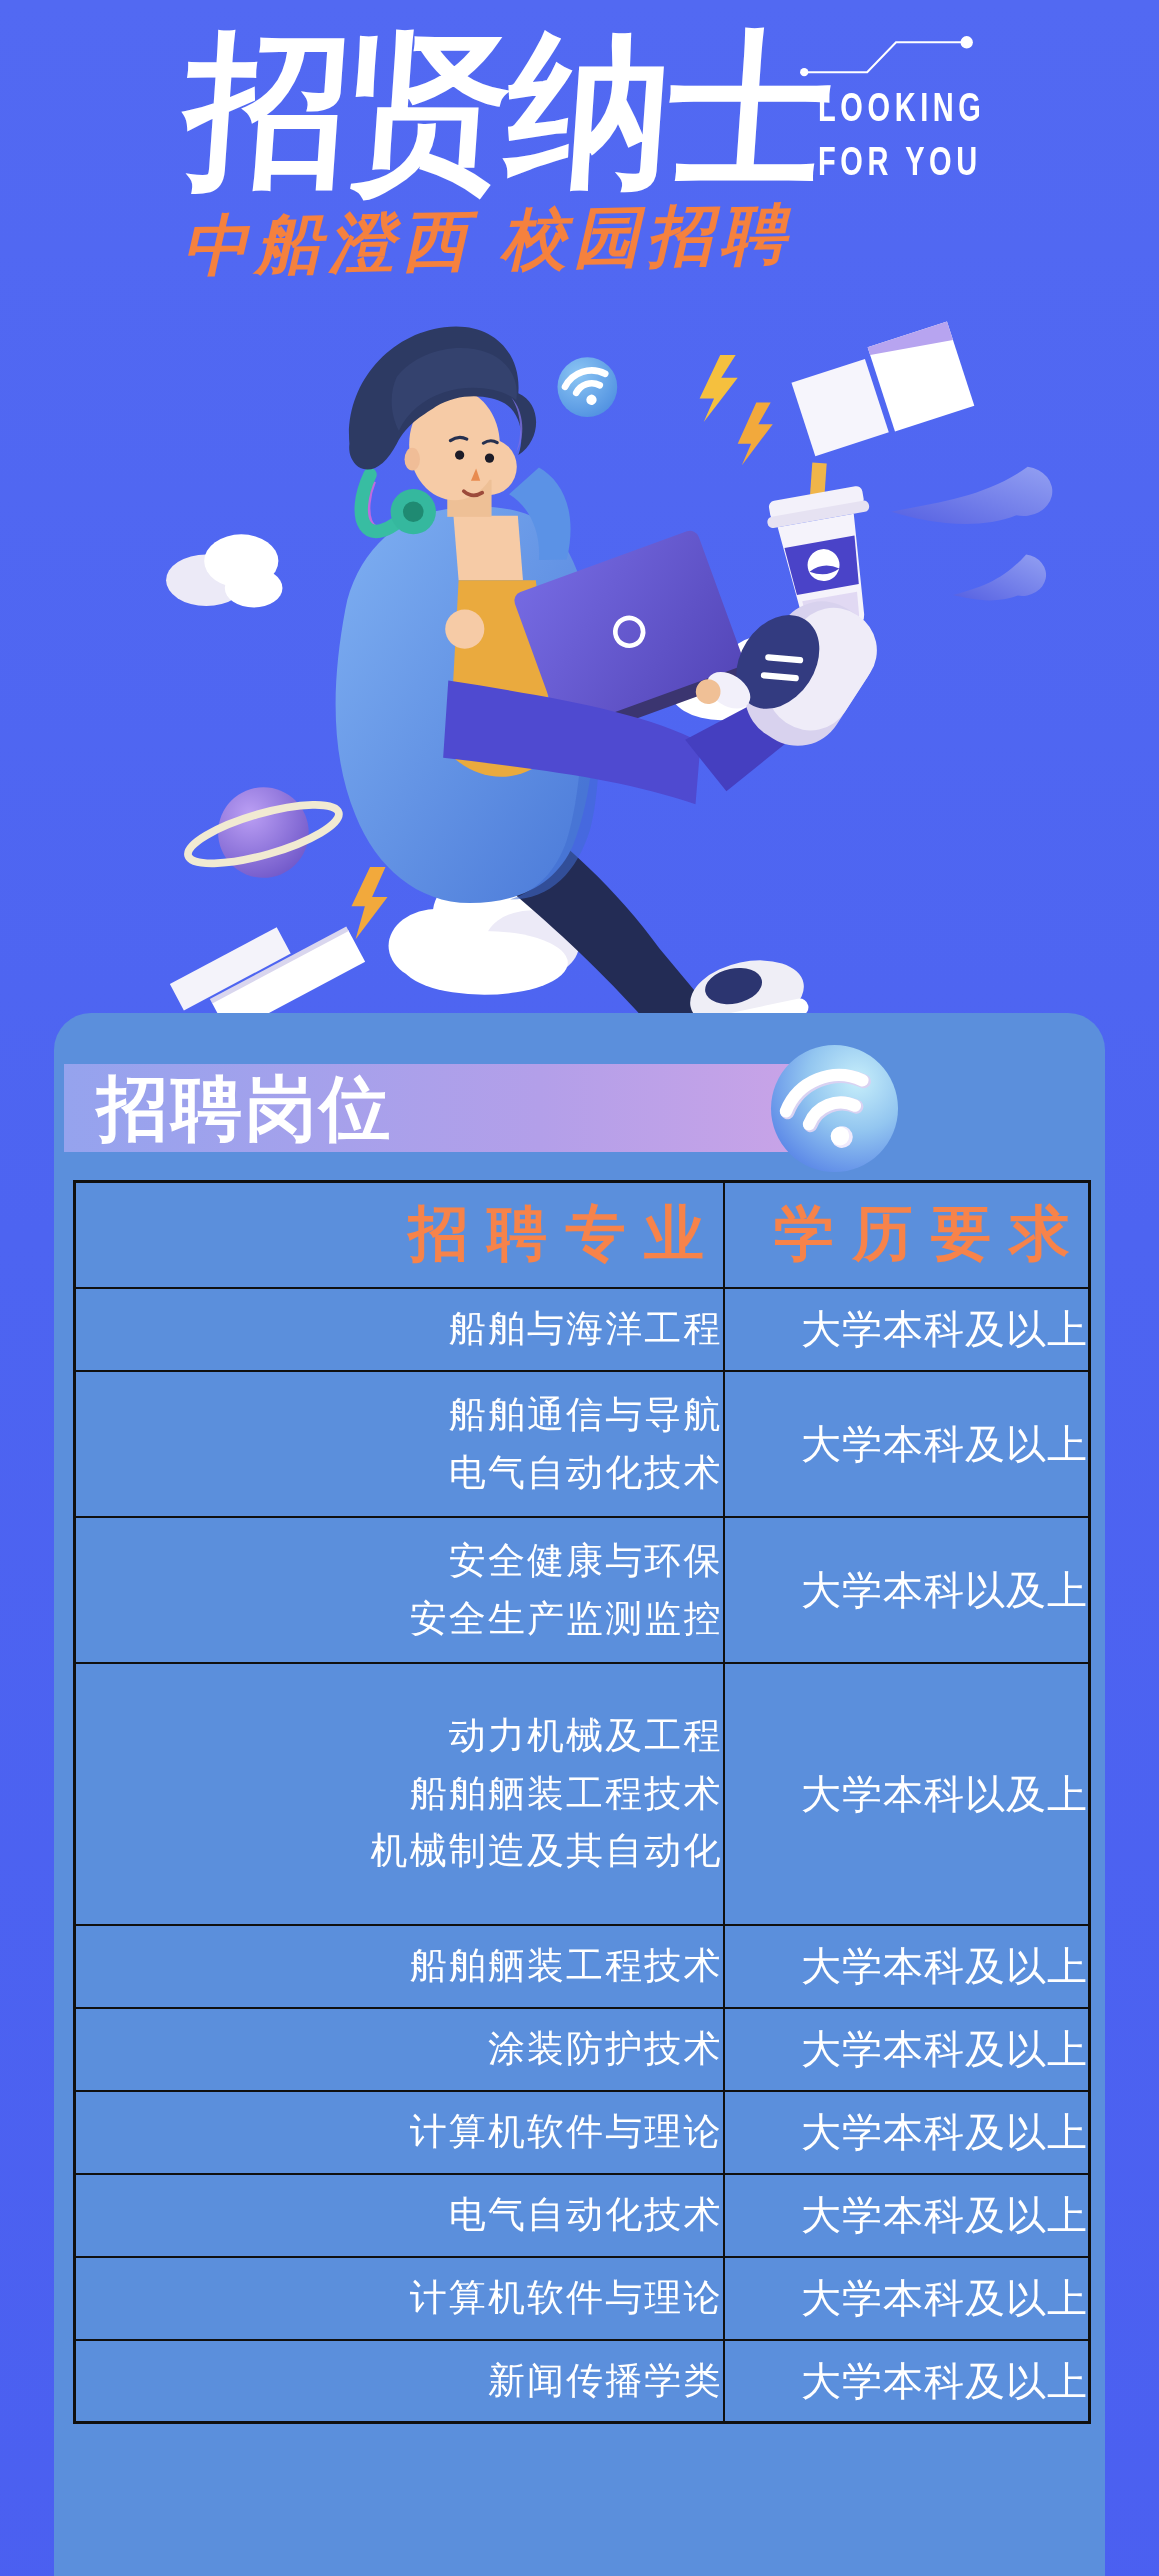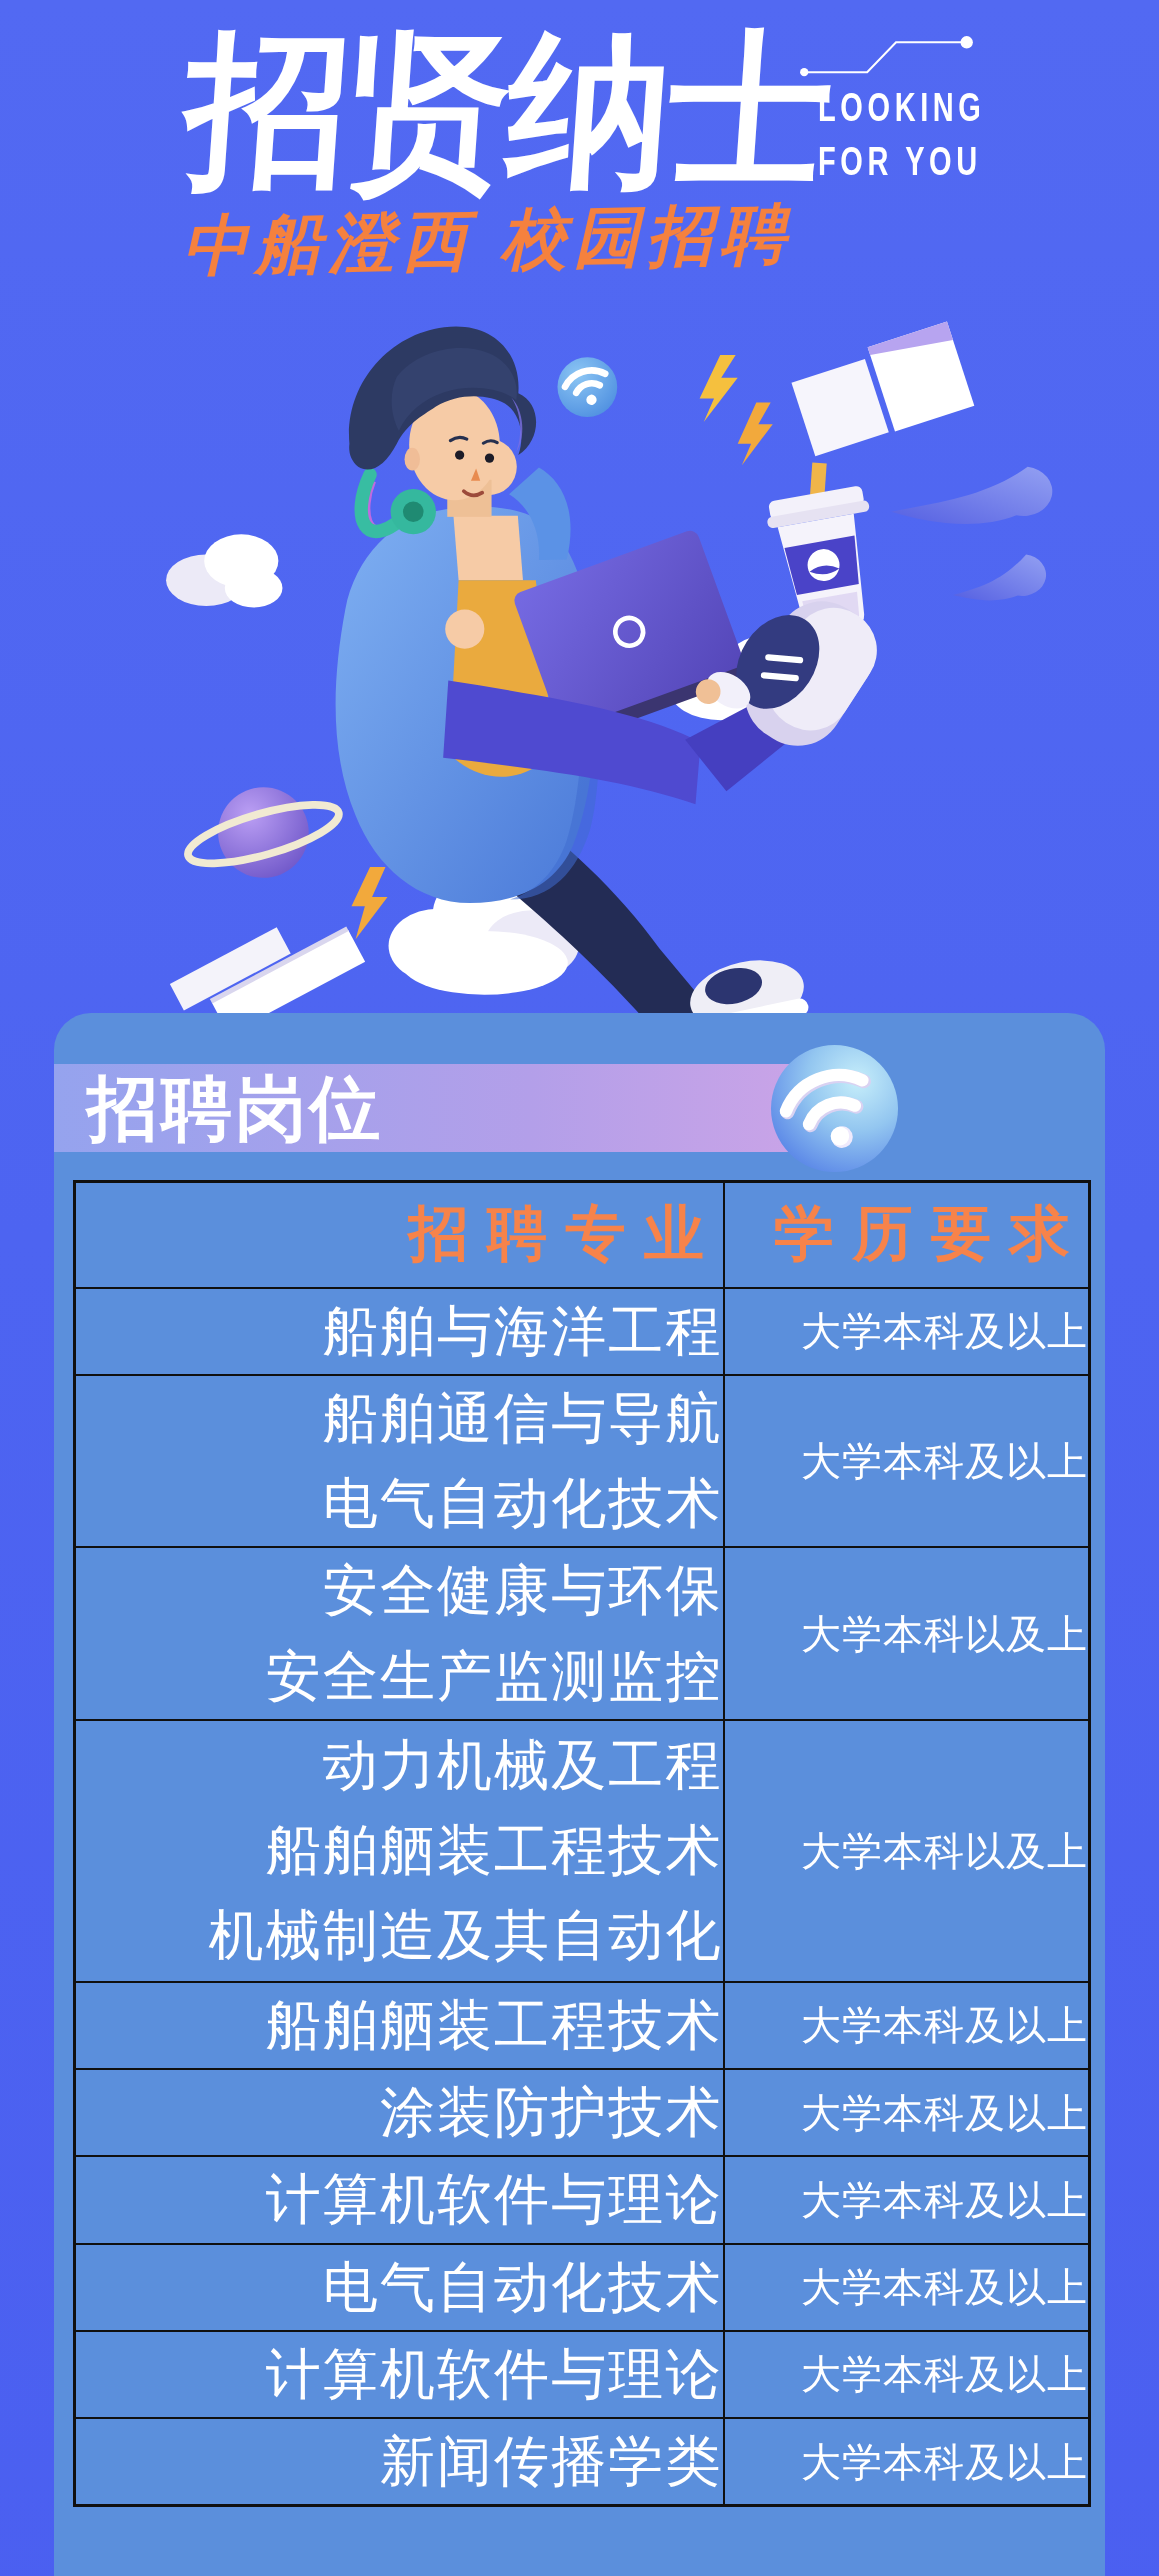--- a/index.html
+++ b/index.html
@@ -17,39 +17,39 @@
             letter-spacing:4.6px;white-space:nowrap;transform:scaleY(1.42);
             transform-origin:left top;}
   .en1{top:84px;} .en2{top:138px;}
   .subtitle{left:181px;top:202px;font-size:66px;font-weight:700;font-style:italic;
             color:#f5813e;letter-spacing:7.2px;white-space:nowrap;
             transform:rotate(-1.2deg);transform-origin:left top;}
 
   
   .card{left:54px;top:1013px;width:1051px;height:1998px;border-radius:37px;
         background:#5b8fdc;}
-  .banner{left:54px;top:1064px;width:768px;height:88px;
+  .banner{left:64px;top:1064px;width:768px;height:88px;
           background:linear-gradient(90deg,#95a3ee 0%,#b39fe9 62%,#cba4e7 100%);}
   .banner-title{display:block;padding-left:33px;height:88px;line-height:89px;
           color:#ffffff;font-size:71px;font-weight:700;letter-spacing:3.1px;white-space:nowrap;}
   .wifi-sphere{left:771px;top:1045px;width:127px;height:127px;border-radius:50%;
           background:radial-gradient(circle at 68% 28%,#c6eefa 0%,#93c6f0 40%,#5f8ce8 78%,#5374de 100%);}
   .wifi-sphere svg{position:absolute;left:0;top:0;}
 
   
   table.positions{position:absolute;left:73px;top:1180px;width:1015px;
           border-collapse:collapse;table-layout:fixed;
           border:3.1px solid #101010;}
   table.positions th,table.positions td{border:2.1px solid #101010;text-align:right;
           vertical-align:middle;padding:0;}
   tr.hdr{height:106px;}
   tr.h1{height:83px;} tr.h2{height:146px;} tr.h3{height:262px;}
   th{color:#f7834a;font-size:60px;font-weight:700;letter-spacing:18.5px;text-indent:18.5px;}
   td{color:#ffffff;line-height:1.55;}
-  td.major{font-size:55px;letter-spacing:2.1px;}
+  td.major{font-size:37px;letter-spacing:2.1px;}
   td.req{font-size:40px;letter-spacing:1px;}
 
   .illu{left:129px;top:289px;}
 </style>
 </head>
 <body>
 
 <div id="page">
 
   <div class="abs title-cn">招贤纳士</div>

